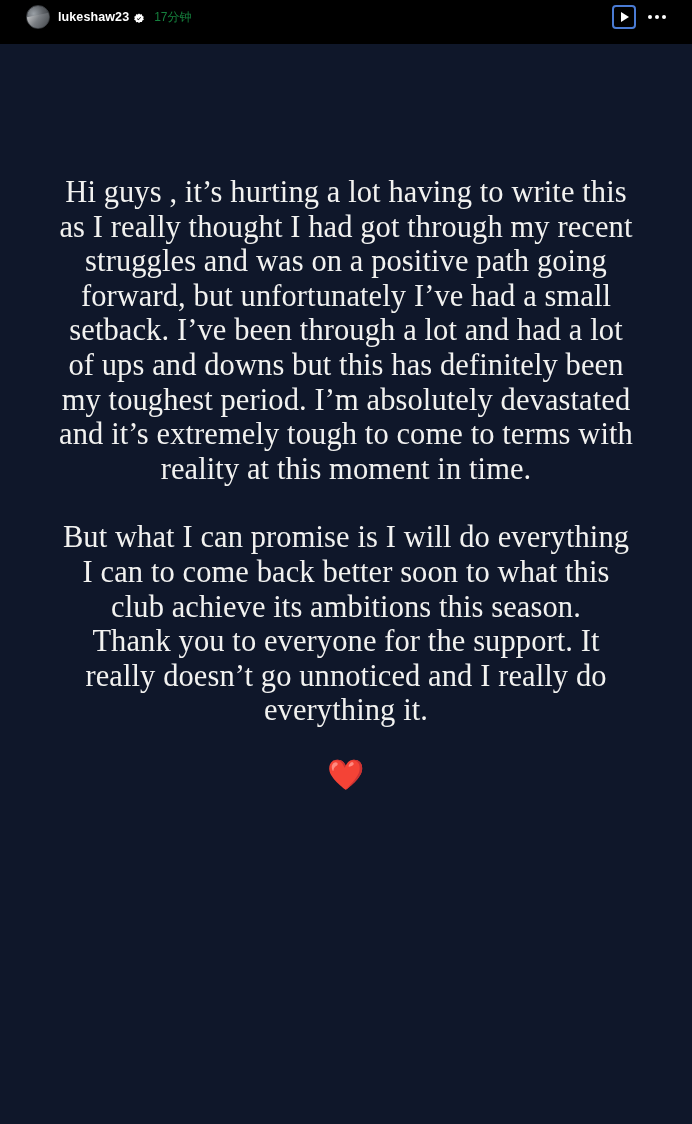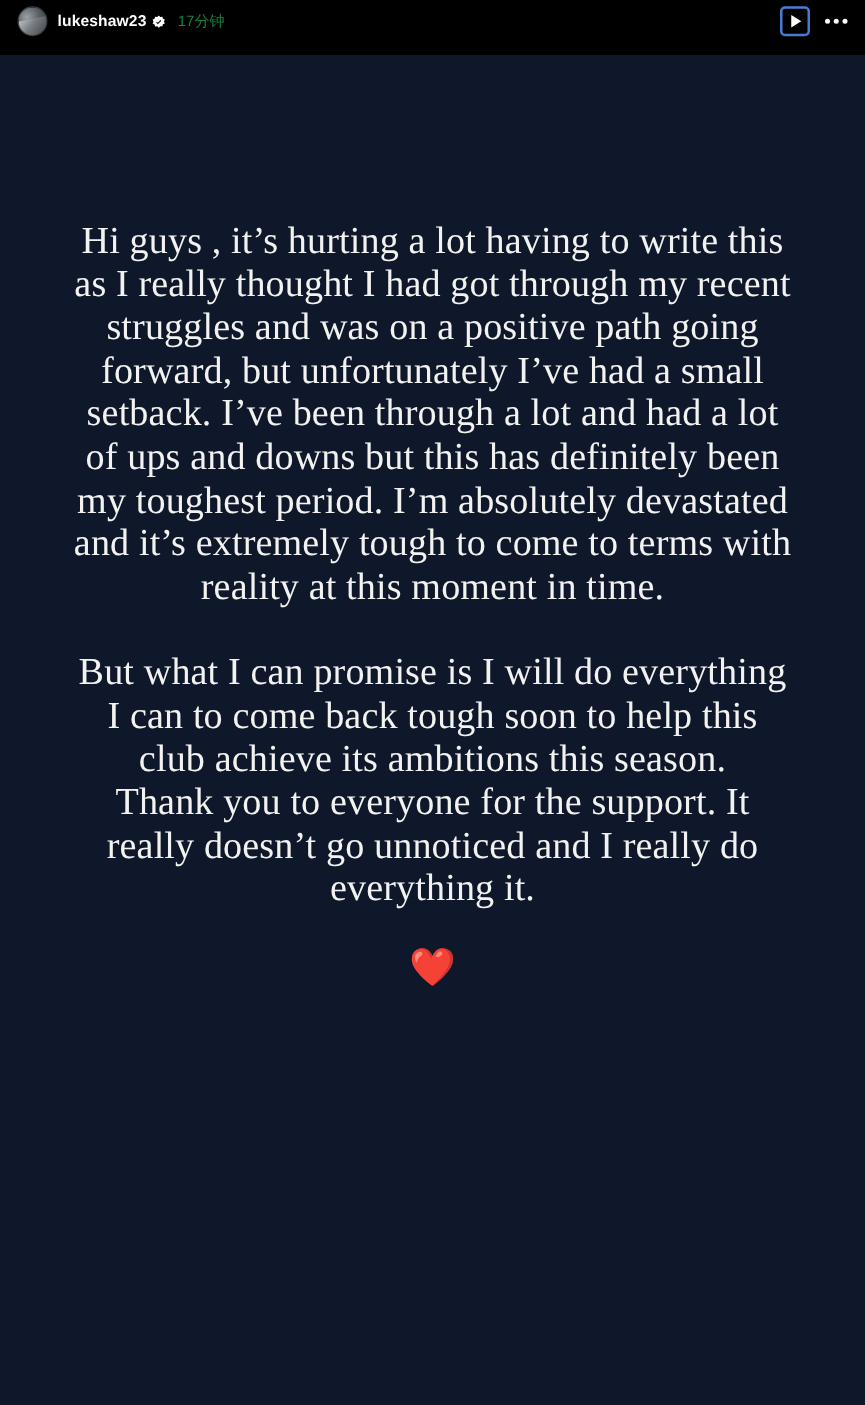--- a/index.html
+++ b/index.html
@@ -18,21 +18,21 @@
 
   
   .story-header {
     position: absolute;
     top: 0;
     left: 0;
     width: 692px;
     height: 34px;
     display: flex;
     align-items: center;
-    padding: 0 14px;
+    padding: 0 26px;
     box-sizing: border-box;
     background: #000;
     z-index: 5;
   }
   .avatar {
     width: 24px;
     height: 24px;
     border-radius: 50%;
     flex: 0 0 auto;
     background:
@@ -173,17 +173,17 @@
       <i></i>
       <i></i>
       <i></i>
     </div>
   </div>
 </div>
 
 <div class="story-body">
   <div class="story-text">
     <p class="para">Hi guys , it’s hurting a lot having to write this as I really thought I had got through my recent struggles and was on a positive path going forward, but unfortunately I’ve had a small setback. I’ve been through a lot and had a lot of ups and downs but this has definitely been my toughest period. I’m absolutely devastated and it’s extremely tough to come to terms with reality at this moment in time.</p>
-    <p class="para tight">But what I can promise is I will do everything I can to come back tough soon to help this club achieve its ambitions this season.</p>
+    <p class="para tight">But what I can promise is I will do everything I can to come back better soon to what this club achieve its ambitions this season.</p>
     <p class="para tight">Thank you to everyone for the support. It really doesn’t go unnoticed and I really do everything it.</p>
     <div class="heart">❤️</div>
   </div>
 </div>
 
 </body></html>

